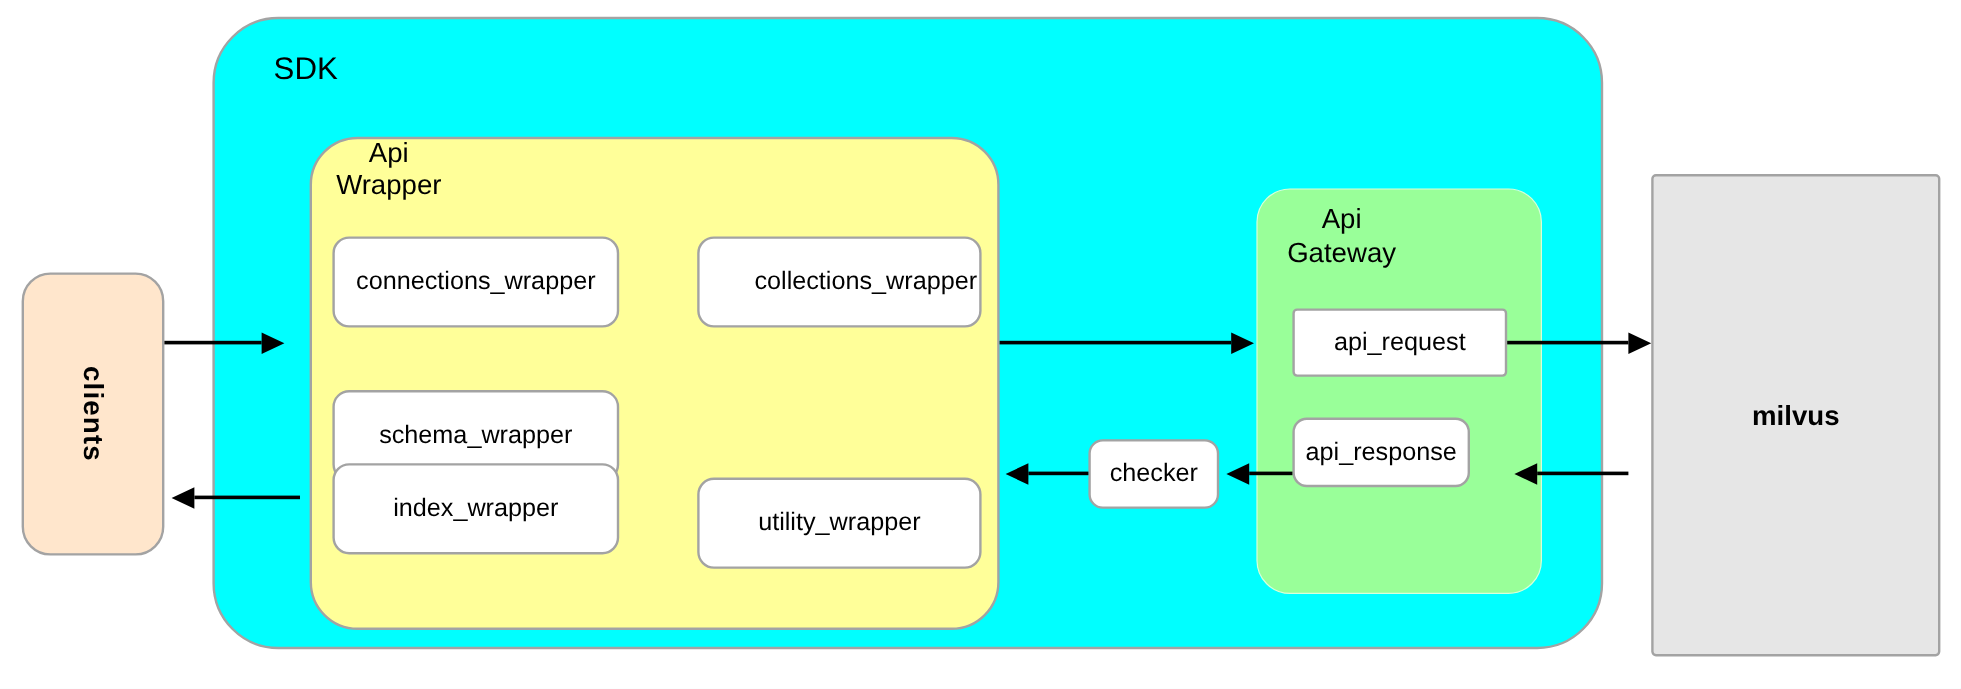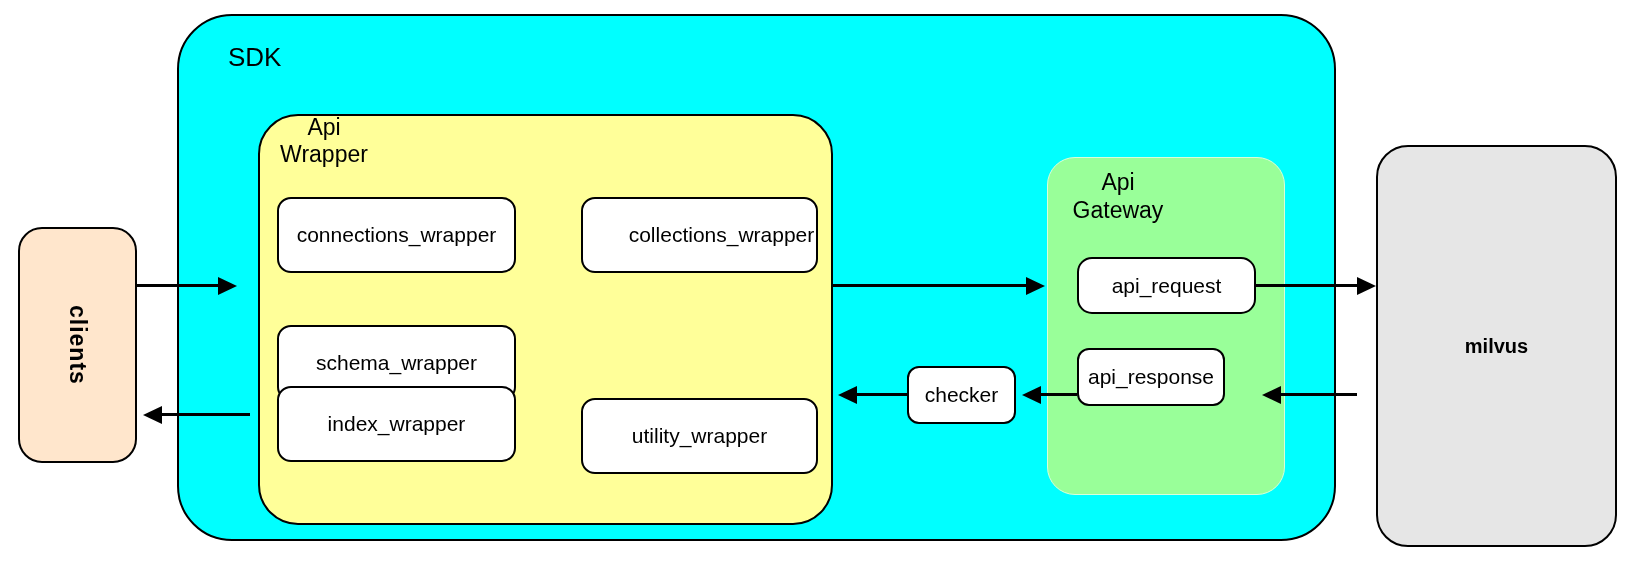--- a/index.html
+++ b/index.html
@@ -1,46 +1,46 @@
 <!DOCTYPE html>
 <html><head>
 <meta charset="utf-8">
 <style>
   html,body{margin:0;padding:0;background:#fff;}
   #canvas{
     position:relative;width:1634px;height:574px;background:#ffffff;
     font-family:"Liberation Sans",sans-serif;color:#000;overflow:hidden;
   }
   .node{
-    position:absolute;box-sizing:border-box;border:2px solid #000000;
+    position:absolute;box-sizing:border-box;border:2px solid #a3a3a3;
     display:flex;align-items:center;justify-content:center;
   }
   .container-label{
     position:absolute;font-weight:normal;white-space:pre-line;text-align:center;
     line-height:27px;font-size:23px;
   }
   
   #clients{left:18px;top:227px;width:119px;height:236px;background:#ffe6cc;border-radius:24px;}
   #clients .vlabel{writing-mode:vertical-rl;font-weight:bold;font-size:23px;letter-spacing:1px;}
   #sdk{left:177px;top:14px;width:1159px;height:527px;background:#00ffff;border-radius:55px;}
   #sdk-label{left:228px;top:42px;font-size:26px;line-height:30px;}
   #api-wrapper{left:258px;top:114px;width:575px;height:411px;background:#ffff99;border-radius:40px;}
   #api-wrapper-label{left:262px;top:114px;width:124px;}
   #api-gateway{left:1047px;top:157px;width:238px;height:338px;background:#99ff99;border:1px solid #d9ffd9;border-radius:28px;}
   #api-gateway-label{left:1047px;top:168px;width:142px;line-height:28px;}
-  #milvus{left:1376px;top:145px;width:241px;height:402px;background:#e6e6e6;border-radius:32px;font-weight:bold;font-size:20px;}
+  #milvus{left:1376px;top:145px;width:241px;height:402px;background:#e6e6e6;border-radius:4px;font-weight:bold;font-size:23px;}
   
   .wbox{background:#ffffff;border-radius:14px;font-size:21px;}
   #b-connections{left:277px;top:197px;width:239px;height:76px;}
   #b-collections{left:581px;top:197px;width:237px;height:76px;padding-left:44px;}
   #b-schema{left:277px;top:297px;width:239px;height:76px;margin-top:28px;}
   #b-partition{left:581px;top:297px;width:237px;height:76px;}
   #b-index{left:277px;top:386px;width:239px;height:76px;}
   #b-utility{left:581px;top:398px;width:237px;height:76px;}
-  #b-request{left:1077px;top:257px;width:179px;height:57px;border-radius:15px;}
+  #b-request{left:1077px;top:257px;width:179px;height:57px;border-radius:4px;}
   #b-response{left:1077px;top:348px;width:148px;height:58px;border-radius:12px;}
   #b-checker{left:907px;top:366px;width:109px;height:58px;border-radius:12px;}
   
   .arrow{position:absolute;height:3px;background:#000;}
   .arrow.right::after{
     content:"";position:absolute;right:-19px;top:-7.5px;width:0;height:0;
     border-top:9px solid transparent;border-bottom:9px solid transparent;border-left:19px solid #000;
   }
   .arrow.left::after{
     content:"";position:absolute;left:-19px;top:-7.5px;width:0;height:0;

